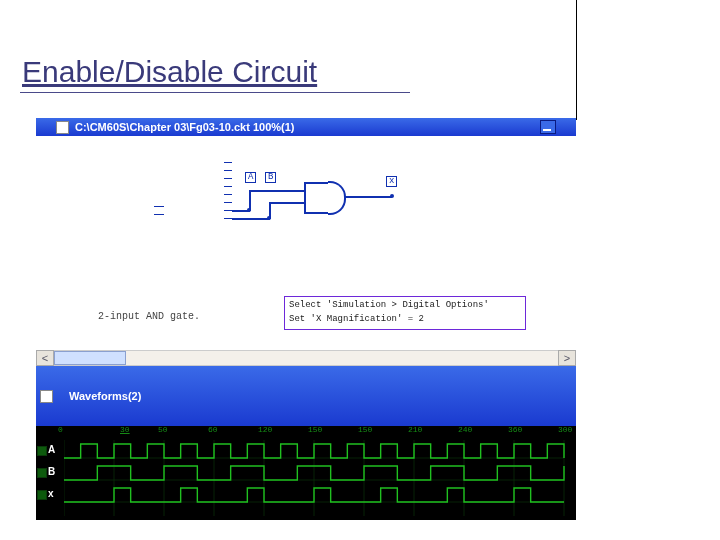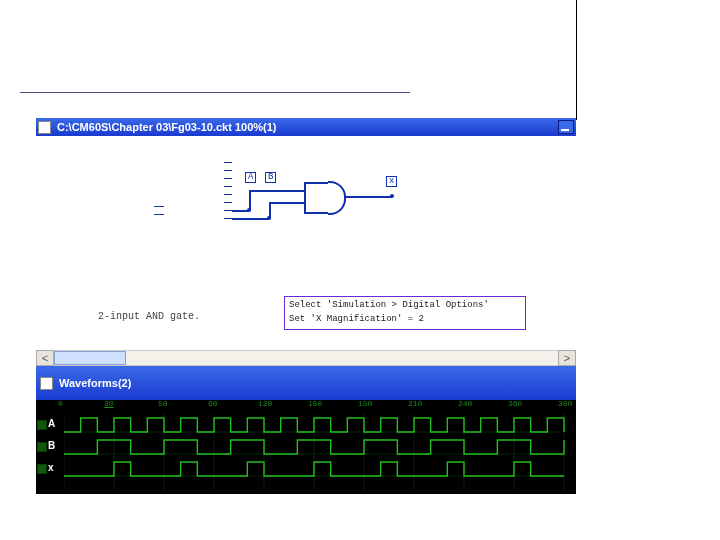--- a/index.html
+++ b/index.html
@@ -1,21 +1,21 @@
 <!DOCTYPE html>
 <html><head>
 <meta charset="utf-8">
 <style>
   html,body{margin:0;padding:0;width:720px;height:540px;background:#fff;font-family:Arial,Helvetica,sans-serif;overflow:hidden}
   .slide{position:relative;width:720px;height:540px;background:#fff}
   .vrule{position:absolute;left:576px;top:0;width:0;height:120px;border-left:1.5px solid #000}
   .hrule{position:absolute;left:20px;top:92px;width:390px;height:0;border-top:1.5px solid #4a4a8a}
   .title{position:absolute;left:22px;top:55px;font-size:30px;font-weight:400;color:#3a3a7a;text-decoration:underline}
   .winA{position:absolute;left:36px;top:118px;width:540px;height:248px;background:#fff;border:0px solid #000}
-  .tbarA{height:18px;background:linear-gradient(#3a6ae8,#1a3ad0);display:flex;align-items:center;gap:6px;padding:0 2px;font:bold 11px/1 Verdana,Arial;color:#fff}
+  .tbarA{height:18px;background:linear-gradient(#3a6ae8,#1a3ad0);display:flex;align-items:center;gap:6px;padding:0 20px;font:bold 11px/1 Verdana,Arial;color:#fff}
   .tbarA .box{width:11px;height:11px;background:#fff;border:1px solid #888;flex:0 0 auto}
   .tbarA .spacer{flex:1}
   .tbarA .minbox{width:14px;height:12px;background:#3a6ae8;border:1px solid #0a1a80;position:relative}
   .tbarA .minbox::after{content:"";position:absolute;left:2px;bottom:2px;width:8px;height:2px;background:#fff}
   .canvasA{position:relative;height:200px;background:#fff}
   
   .dseq{position:absolute;left:128px;top:22px;width:60px;height:64px;border:2px solid #1030b0;background:#fff}
   .dseq .lbl{position:absolute;left:6px;top:2px;font:8px/9px 'Courier New',monospace;color:#1030b0;white-space:pre}
   .dseq .nums{position:absolute;right:2px;top:2px;font:7px/8px 'Courier New',monospace;color:#1030b0;text-align:right}
   .dseq .cp{position:absolute;left:-22px;font:8px/8px 'Courier New',monospace;color:#1030b0}
@@ -29,34 +29,35 @@
   .andg .body{position:absolute;left:0;top:0;width:26px;height:28px;border:2px solid #1030b0;border-right:none;background:#fff}
   .andg .curve{position:absolute;left:24px;top:-1px;width:16px;height:30px;border:2px solid #1030b0;border-left:none;border-radius:0 16px 16px 0;background:#fff}
   .gdesc{position:absolute;left:62px;top:175px;font:10px 'Courier New',monospace;color:#444}
   .infobox{position:absolute;left:248px;top:160px;width:232px;height:30px;border:1px solid #6d28d9;font:9px/14px 'Courier New',monospace;color:#222;padding:1px 4px;white-space:pre}
   .hscroll{position:absolute;left:0;right:0;bottom:0;height:16px;background:#e8e4dc;display:flex;align-items:stretch}
   .hscroll .btn{width:16px;background:#e8e4dc;border:1px solid #aaa;color:#556;font:11px/14px Arial;text-align:center}
   .hscroll .track{flex:1;background:#f4f0ea;position:relative;border-top:1px solid #ccc;border-bottom:1px solid #ccc}
   .hscroll .thumb{position:absolute;left:0;top:0;bottom:0;width:70px;background:#cfe0ff;border:1px solid #8aa0d0}
   
   .winB{position:absolute;left:36px;top:366px;width:540px;height:112px;background:#000}
-  .tbarB{height:28px;background:linear-gradient(#3a6ae8,#1a3ad0);display:flex;align-items:center;gap:6px;padding:3px 4px;font:bold 11px/1 Verdana,Arial;color:#fff}
+  .tbarB{height:28px;background:linear-gradient(#3a6ae8,#1a3ad0);display:flex;align-items:center;gap:16px;padding:16px 4px;font:bold 11px/1 Verdana,Arial;color:#fff}
   .tbarB .box{width:11px;height:11px;background:#fff;border:1px solid #888;flex:0 0 auto}
   .wfarea{position:relative;height:94px;background:#000;overflow:hidden}
   .siglab{position:absolute;left:4px;font:bold 10px/10px Arial;color:#fff}
   .sigbox{position:absolute;left:1px;width:8px;height:8px;background:#0d5a0d;border:1px solid #0a3a0a}
   .ruler{position:absolute;left:28px;right:0;top:0;height:14px}
   .tick{position:absolute;top:0;font:8px/8px 'Courier New',monospace;color:#158a15}
   svg.wave{position:absolute;left:28px;top:14px}
 </style>
 </head>
 <body>
 
 <div class="slide">
   <div class="vrule"></div>
+  <div class="title">Enable/Disable Circuit</div>
   <div class="hrule"></div>
 
   <div class="winA">
     <div class="tbarA">
       <span class="box"></span>
       <span>C:\CM60S\Chapter 03\Fg03-10.ckt 100%(1)</span>
       <span class="spacer"></span>
       <span class="minbox"></span>
     </div>
     <div class="canvasA">
@@ -109,21 +110,21 @@
   </div>
 
   <div class="winB">
     <div class="tbarB">
       <span class="box"></span>
       <span>Waveforms(2)</span>
     </div>
     <div class="wfarea">
       <div class="ruler">
           <span class="tick" style="left: -6px;">0</span>
-          <span class="tick" style="left: 40px; text-decoration: underline;">30</span>
+          <span class="tick" style="left: 56px; text-decoration: underline;">30</span>
           <span class="tick" style="left: 94px;">50</span>
           <span class="tick" style="left: 144px;">60</span>
           <span class="tick" style="left: 194px;">120</span>
           <span class="tick" style="left: 244px;">150</span>
           <span class="tick" style="left: 294px;">150</span>
           <span class="tick" style="left: 344px;">210</span>
           <span class="tick" style="left: 394px;">240</span>
           <span class="tick" style="left: 444px;">360</span>
           <span class="tick" style="left: 494px;">300</span>
         </div>

